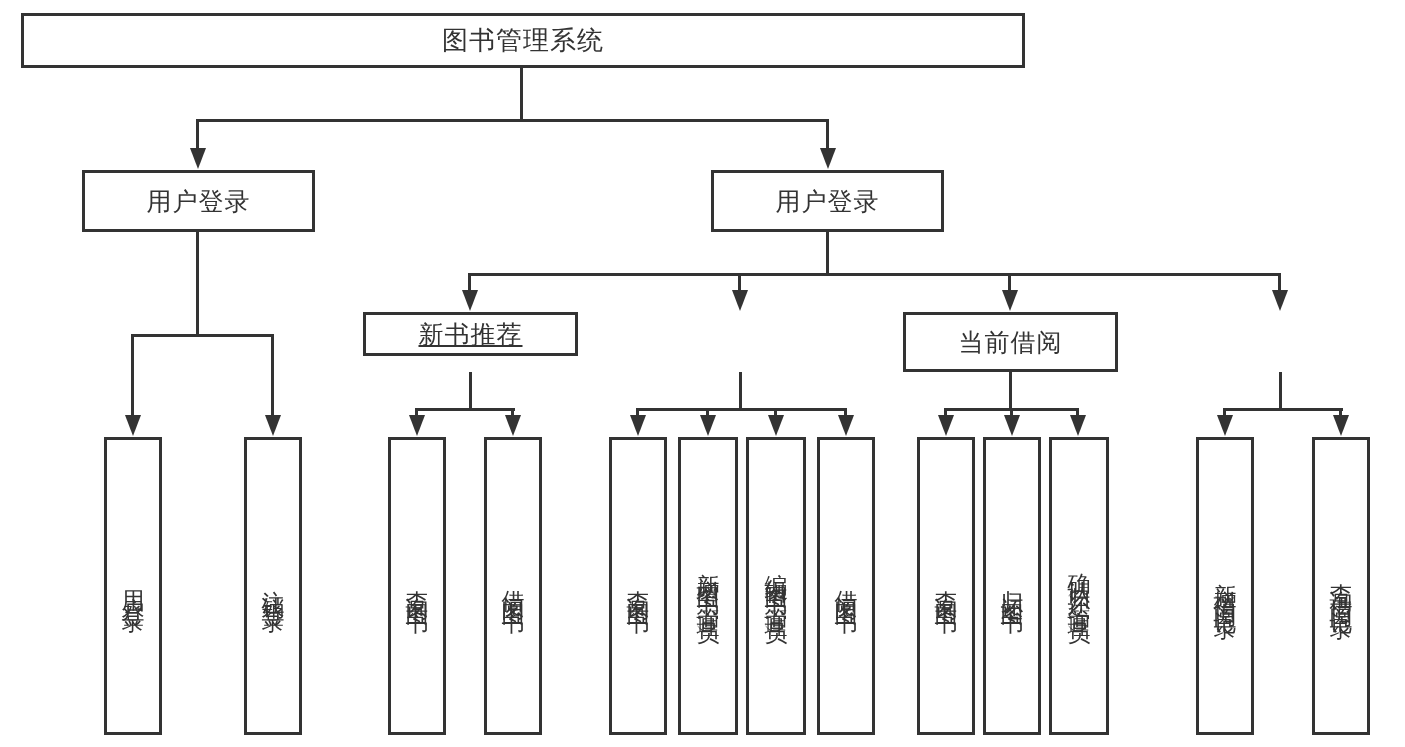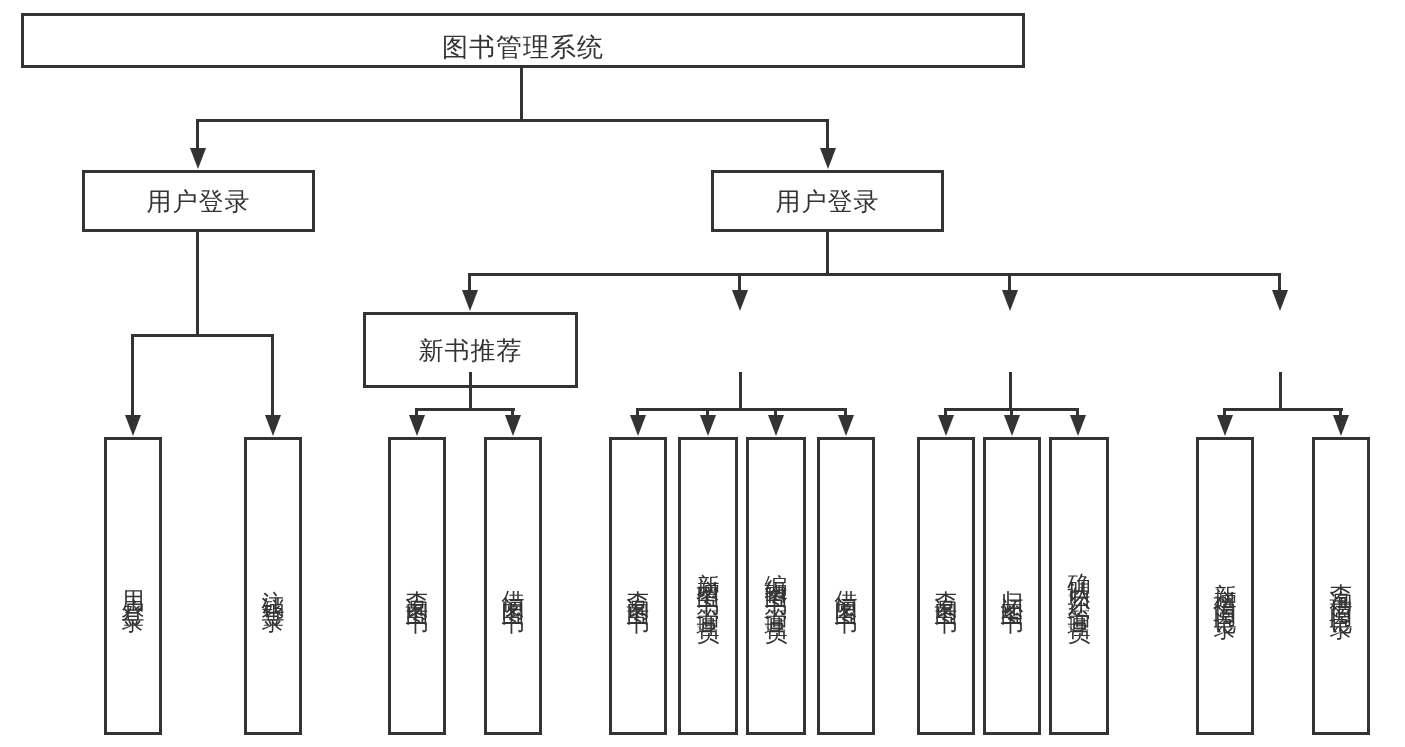--- a/index.html
+++ b/index.html
@@ -32,37 +32,40 @@
   .watermark{
     position:absolute;right:6px;bottom:5px;
     color:#9c9c9c;font-size:19px;white-space:nowrap;
   }
 </style>
 </head>
 <body>
 
 <div class="canvas">
 
-  <div class="hbox root" style="left:21px;top:13px;width:1004px;height:55px;align-items:flex-end;">
+  <div class="hbox root" style="left:21px;top:13px;width:1004px;height:55px;">
     <span>图书管理系统</span>
   </div>
 
   <div class="hbox" style="left:82px;top:170px;width:233px;height:62px;">
     <span>用户登录</span>
   </div>
 
   <div class="hbox" style="left:711px;top:170px;width:233px;height:62px;">
     <span>用户登录</span>
   </div>
 
-  <div class="hbox" style="left:363px;top:312px;width:215px;height:76px;">
+  <div class="hbox" style="left:363px;top:312px;width:215px;height:44px;text-decoration:underline;">
     <span>新书推荐</span>
   </div>
 
 
+  <div class="hbox" style="left:903px;top:312px;width:215px;height:60px;">
+    <span>当前借阅</span>
+  </div>
 
 
   <div class="leaf" style="left:104px;">
     <span>用户登录</span>
   </div>
   <div class="leaf" style="left:244px;">
     <span>注销登录</span>
   </div>
 
   <div class="leaf" style="left:388px;">

